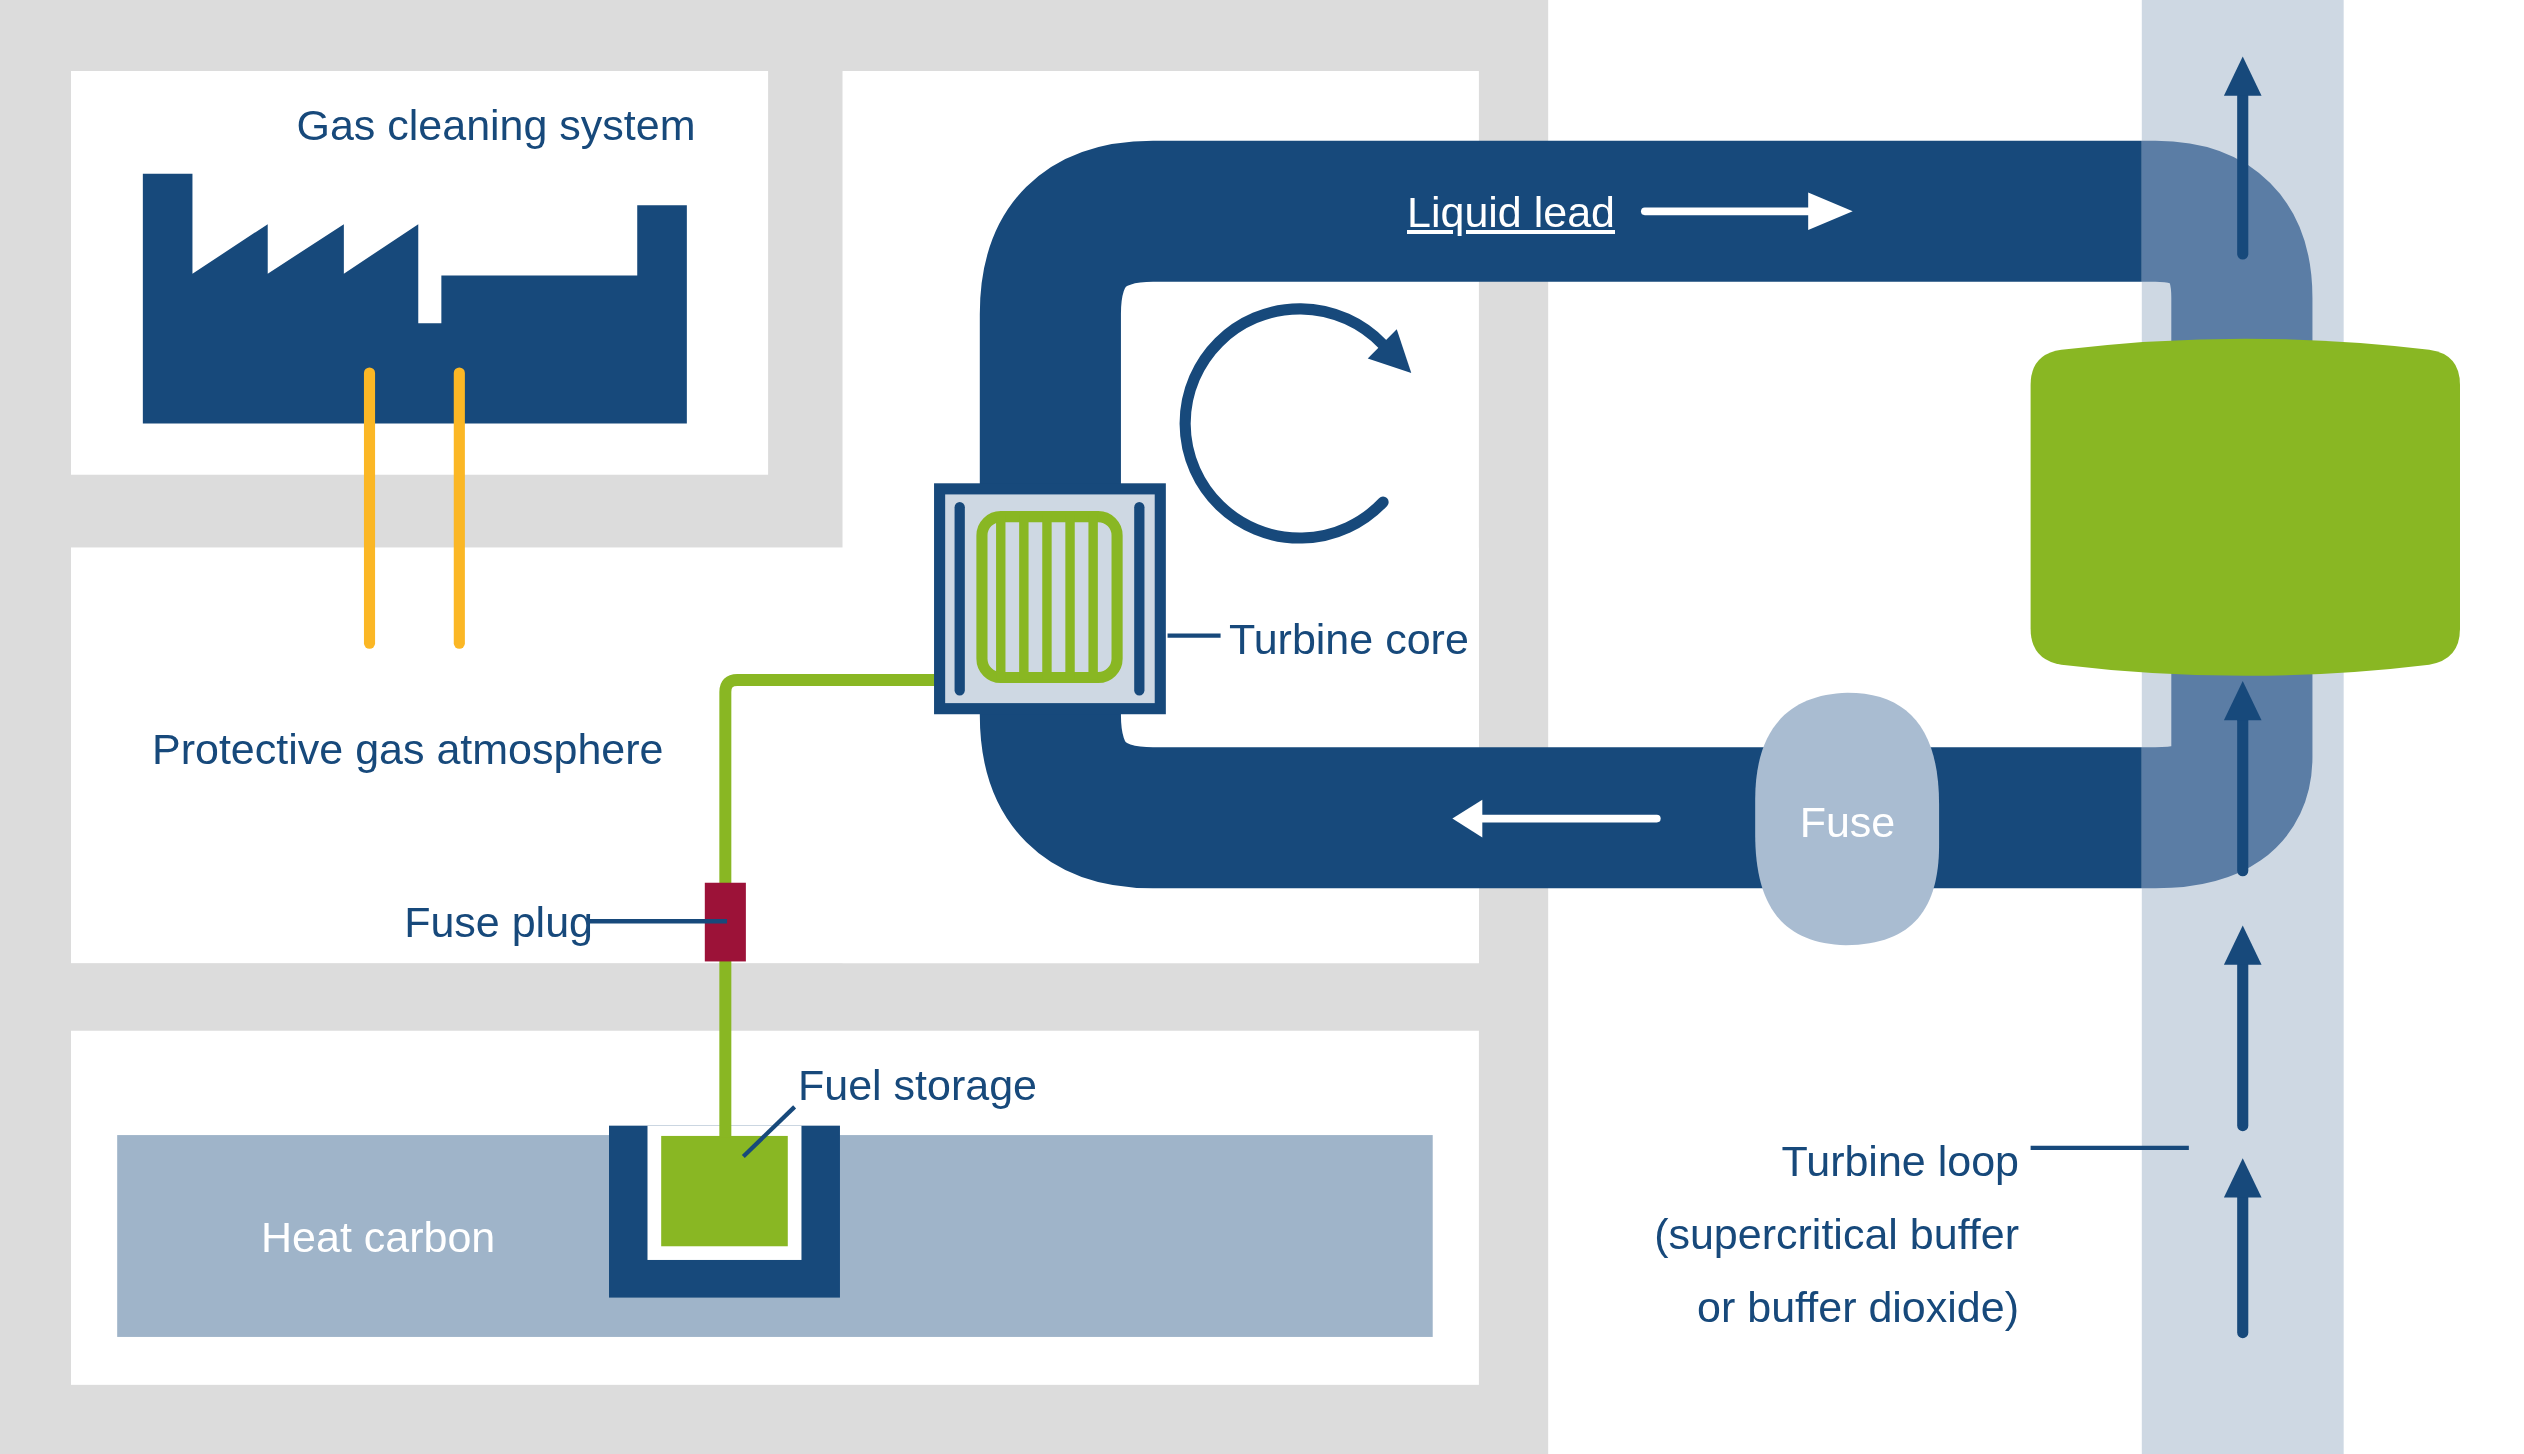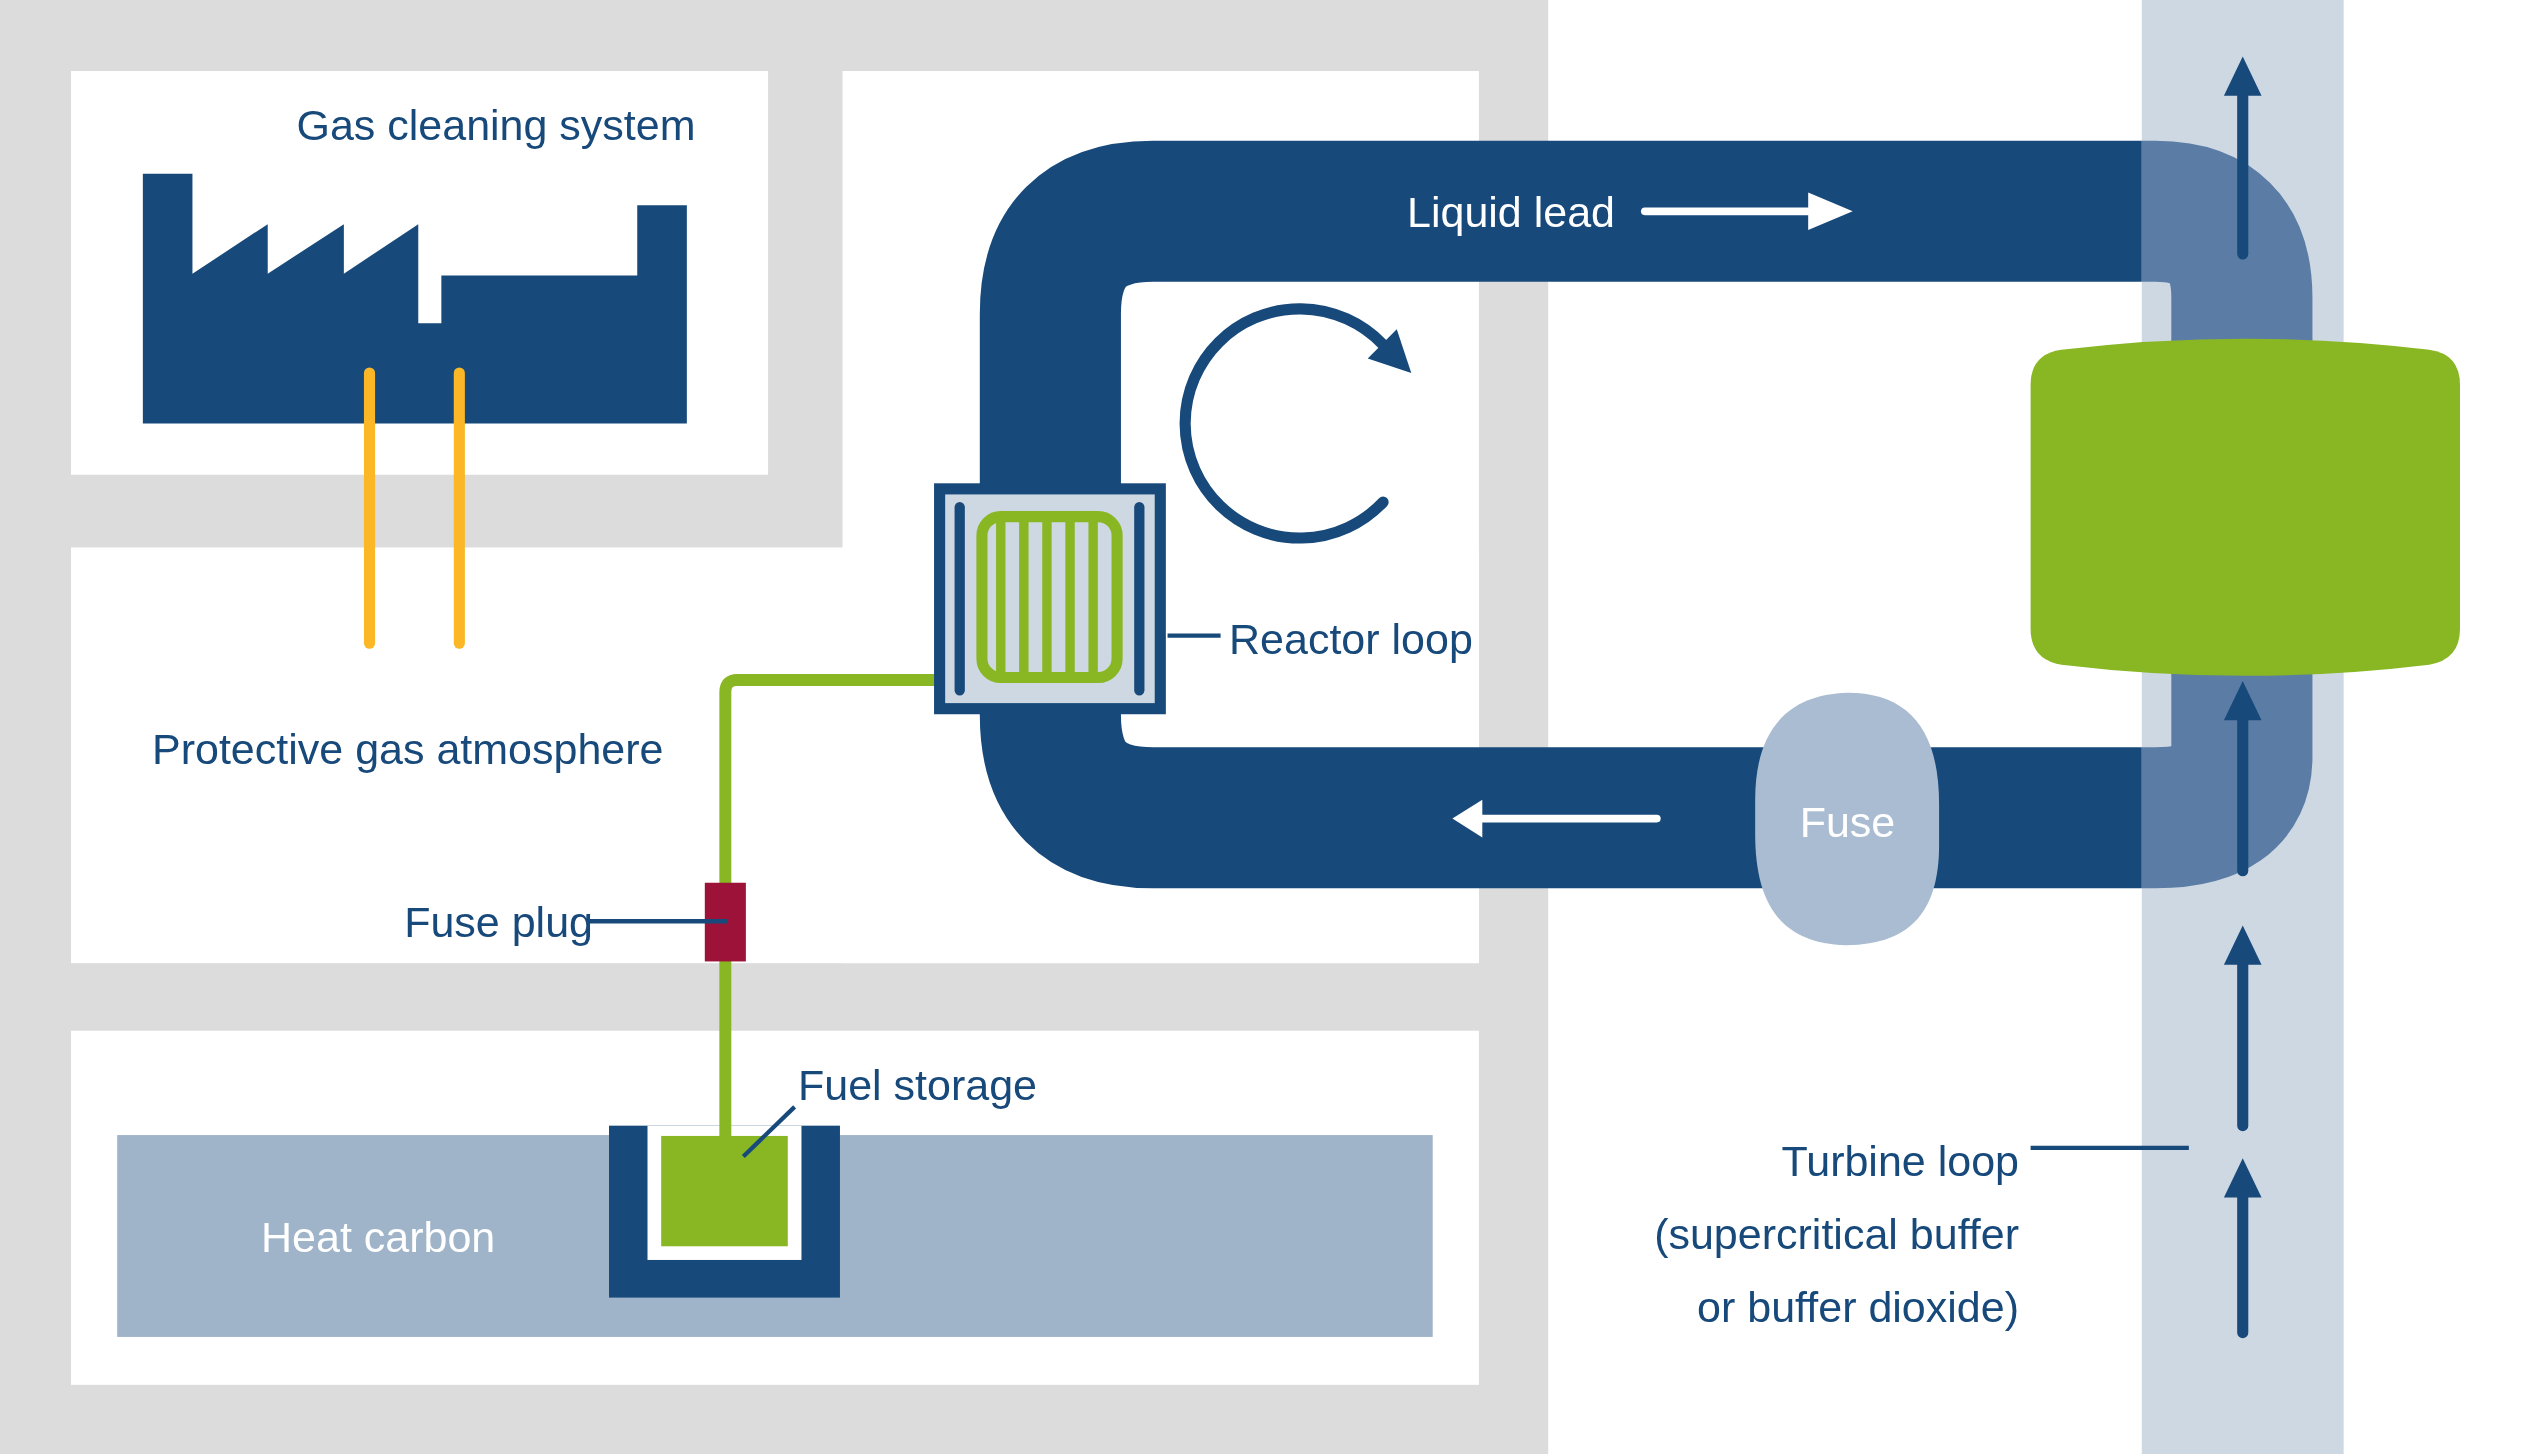--- a/index.html
+++ b/index.html
@@ -104,23 +104,23 @@
     <line x1="869" y1="1352" x2="929" y2="1294" stroke="#17497B" stroke-width="5"></line>
     <line x1="2374" y1="1342" x2="2559" y2="1342" stroke="#17497B" stroke-width="5"></line>
   </svg>
 
   <div class="lbl center" style="left:282px;top:100px;width:428px;">Gas cleaning system</div>
 
   <div class="lbl" style="left:152px;top:724px;">Protective gas atmosphere</div>
 
   <div class="lbl right" style="left:336px;top:897px;width:257px;">Fuse plug</div>
 
-  <div class="lbl" style="left:1229px;top:614px;">Reactor loop</div>
+  <div class="lbl" style="left:1229px;top:614px;">Turbine core</div>
 
-  <div class="lbl white" style="left:1407px;top:187px;">Liquid lead</div>
+  <div class="lbl white" style="left:1407px;top:187px;text-decoration:underline;">Liquid lead</div>
 
 
   <div class="lbl white center" style="left:1762px;top:797px;width:171px;">Fuse</div>
 
 
   <div class="lbl right multi" style="left:1591px;top:1125px;width:428px;line-height:73px;">
     <span>Turbine loop</span><br>
     <span>(supercritical buffer</span><br>
     <span>or buffer dioxide)</span>
   </div>

